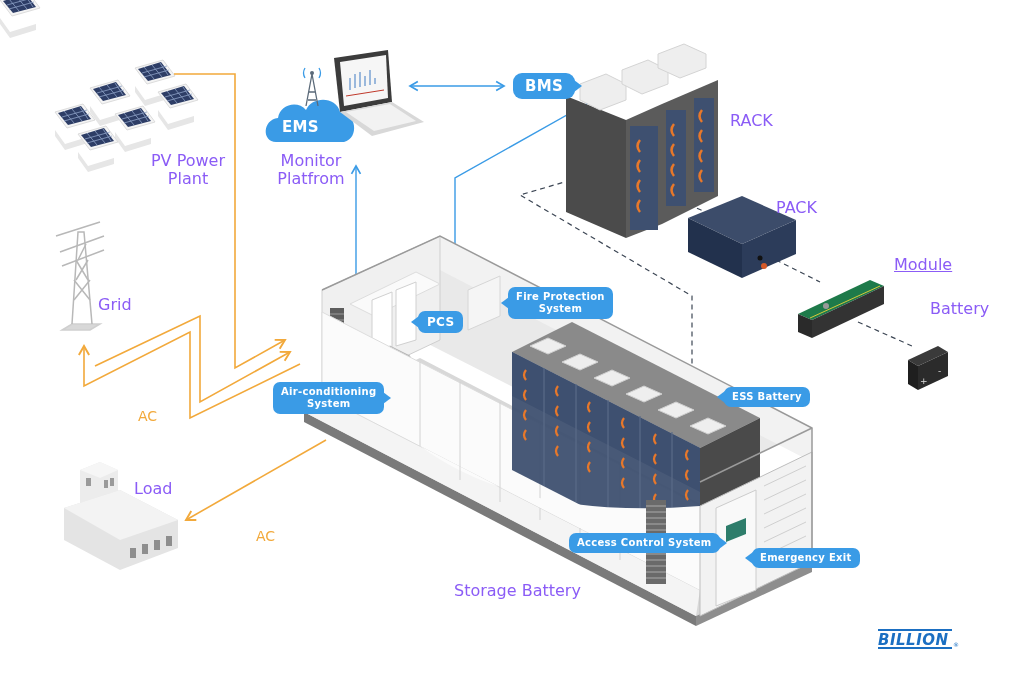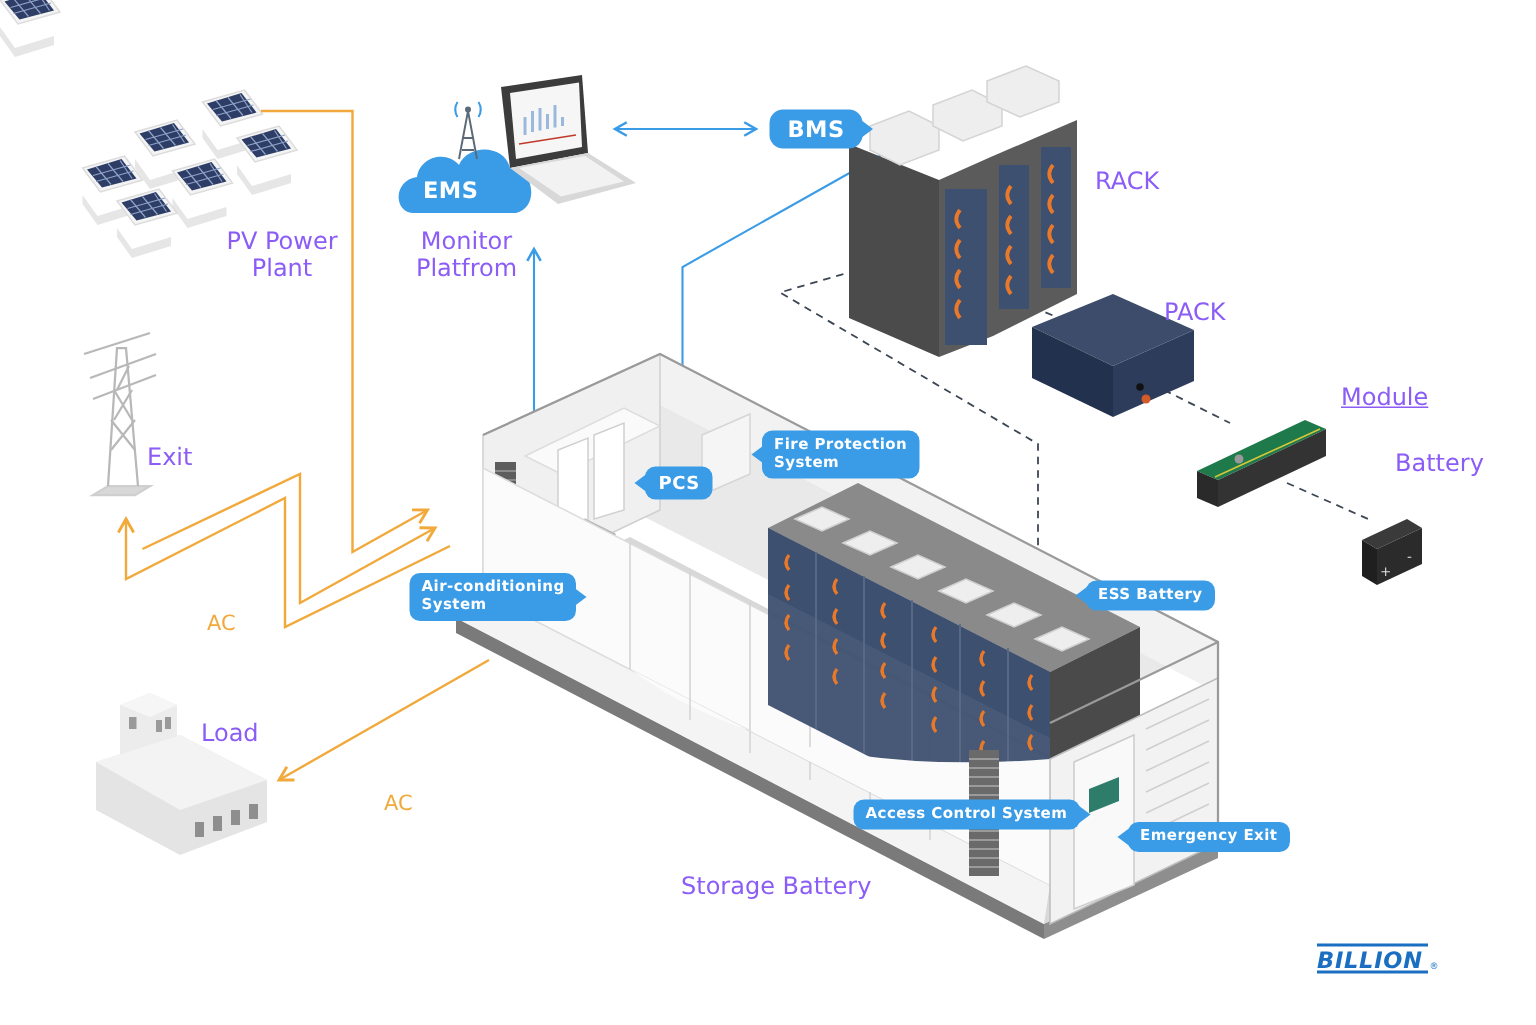--- a/index.html
+++ b/index.html
@@ -1,20 +1,20 @@
 <!DOCTYPE html>
 <html><head>
 <meta charset="utf-8">
 <style>
   html,body{margin:0;padding:0;background:#ffffff;}
   body{width:1024px;height:683px;position:relative;overflow:hidden;font-family:"DejaVu Sans",sans-serif;}
   #scene{position:absolute;left:0;top:0;width:1024px;height:683px;}
   .lbl{position:absolute;color:#8b5cf6;font-family:"DejaVu Sans",sans-serif;font-size:16px;line-height:18px;text-align:center;white-space:nowrap;}
   .ac{position:absolute;color:#f2a93b;font-family:"DejaVu Sans",sans-serif;font-size:14px;margin-top:40px;}
-  .callout{position:absolute;background:#3a9be6;color:#fff;font-family:"DejaVu Sans",sans-serif;font-weight:bold;font-size:10px;line-height:12px;padding:4px 8px;border-radius:7px;white-space:nowrap;letter-spacing:0.3px;}
+  .callout{position:absolute;background:#3a9be6;color:#fff;font-family:"DejaVu Sans",sans-serif;font-weight:bold;font-size:10px;line-height:12px;padding:4px 8px;border-radius:7px;text-align:center;white-space:nowrap;letter-spacing:0.3px;}
   .callout.big{font-size:15px;line-height:18px;padding:4px 12px;border-radius:9px;}
   .callout .tail{position:absolute;width:0;height:0;}
   .tail-left{left:-7px;top:50%;margin-top:-6px;border-top:6px solid transparent;border-bottom:6px solid transparent;border-right:8px solid #3a9be6;}
   .tail-right{right:-7px;top:50%;margin-top:-6px;border-top:6px solid transparent;border-bottom:6px solid transparent;border-left:8px solid #3a9be6;}
   .logo{position:absolute;left:878px;top:629px;width:76px;height:32px;}
   .logo-text{position:absolute;left:0;top:2px;font-family:"DejaVu Sans",sans-serif;font-weight:bold;font-style:italic;font-size:15px;color:#1b6fc2;letter-spacing:0.5px;}
   .logo-bar{position:absolute;left:0;top:0;width:74px;height:2px;background:#1b6fc2;}
   .logo-bar2{position:absolute;left:0;top:18px;width:74px;height:2px;background:#1b6fc2;}
   .reg{position:absolute;left:75px;top:12px;font-size:6px;color:#1b6fc2;}
 </style>
@@ -223,21 +223,21 @@
 
     <path d="M322,290 L440,236 L812,428 L812,562" stroke="#9a9a9a" stroke-width="1.5" fill="none"></path>
     <path d="M700,482 L812,428" stroke="#9a9a9a" stroke-width="1.5" fill="none"></path>
   </g>
 </svg>
 
 <div class="lbl" style="left:150px;top:152px;width:76px;">
   <div>PV Power</div>
   <div>Plant</div>
 </div>
-<div class="lbl" style="left:98px;top:296px;">Exit</div>
+<div class="lbl" style="left:98px;top:296px;">Grid</div>
 <div class="lbl" style="left:134px;top:480px;">Load</div>
 <div class="lbl" style="left:276px;top:152px;width:70px;">
   <div>Monitor</div>
   <div>Platfrom</div>
 </div>
 <div class="lbl" style="left:730px;top:112px;">RACK</div>
 <div class="lbl" style="left:776px;top:199px;">PACK</div>
 <div class="lbl" style="left:894px;top:256px;text-decoration:underline;">Module</div>
 <div class="lbl" style="left:930px;top:300px;">Battery</div>
 <div class="lbl" style="left:454px;top:582px;">Storage Battery</div>
@@ -245,21 +245,21 @@
 <div class="ac" style="left:138px;top:368px;">AC</div>
 <div class="ac" style="left:256px;top:488px;">AC</div>
 
 <div class="callout big" style="left:282px;top:118px;background:transparent;padding:0;">
   <span>EMS</span>
 </div>
 <div class="callout big" style="left:513px;top:73px;">
   <span>BMS</span>
   <span class="tail tail-right"></span>
 </div>
-<div class="callout" style="left:430px;top:311px;font-size:12px;padding:5px 9px;">
+<div class="callout" style="left:418px;top:311px;font-size:12px;padding:5px 9px;">
   <span>PCS</span>
   <span class="tail tail-left"></span>
 </div>
 <div class="callout" style="left:508px;top:287px;">
   <div>Fire Protection</div>
   <div>System</div>
   <span class="tail tail-left"></span>
 </div>
 <div class="callout" style="left:273px;top:382px;">
   <div>Air-conditioning</div>

